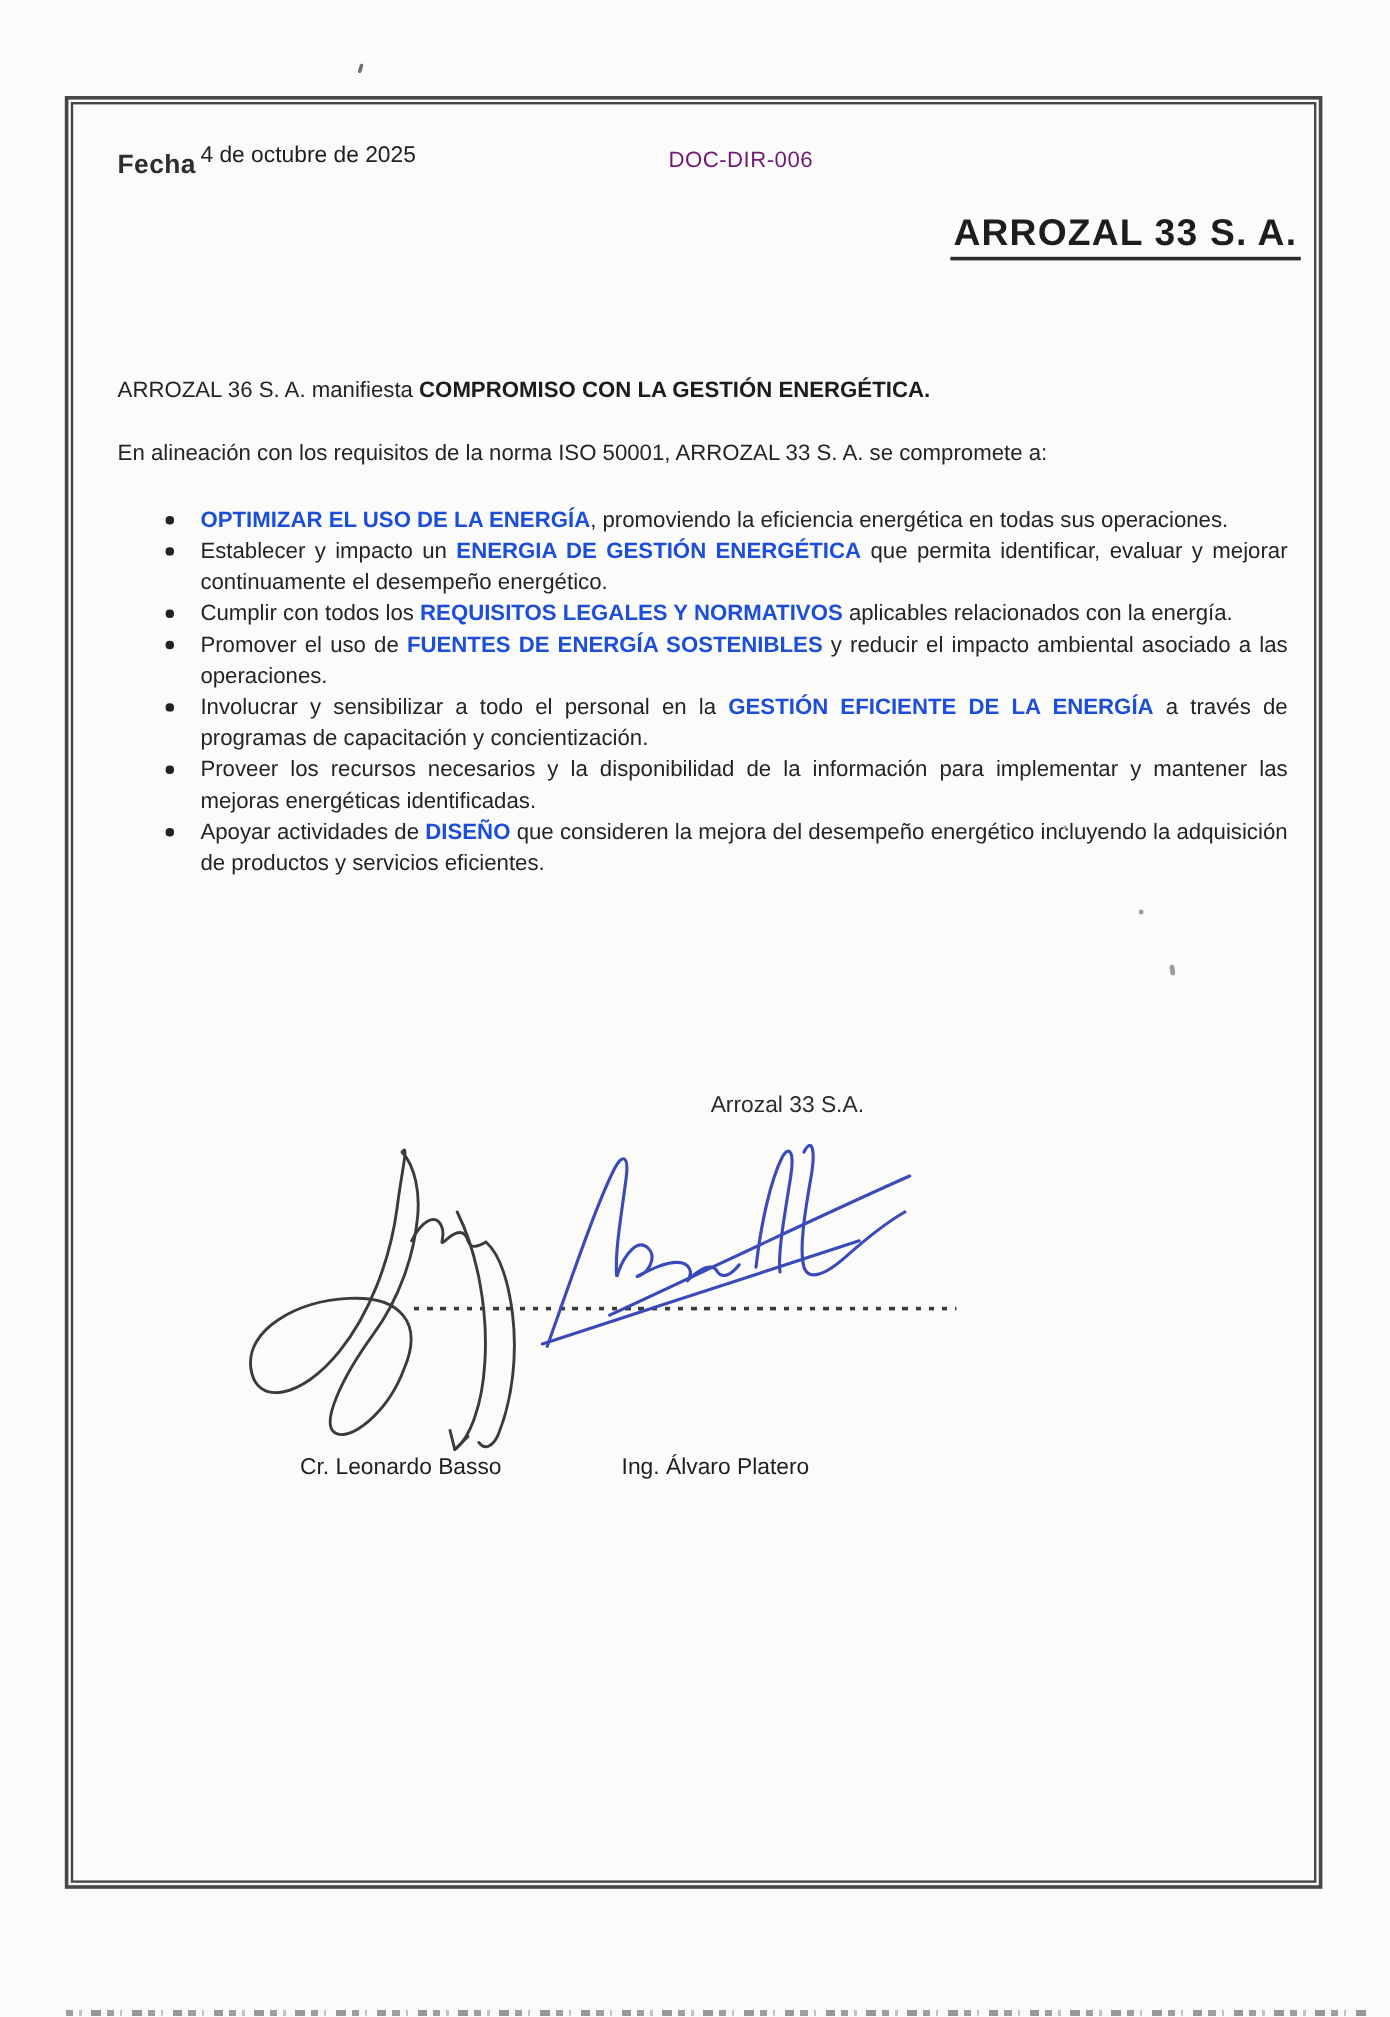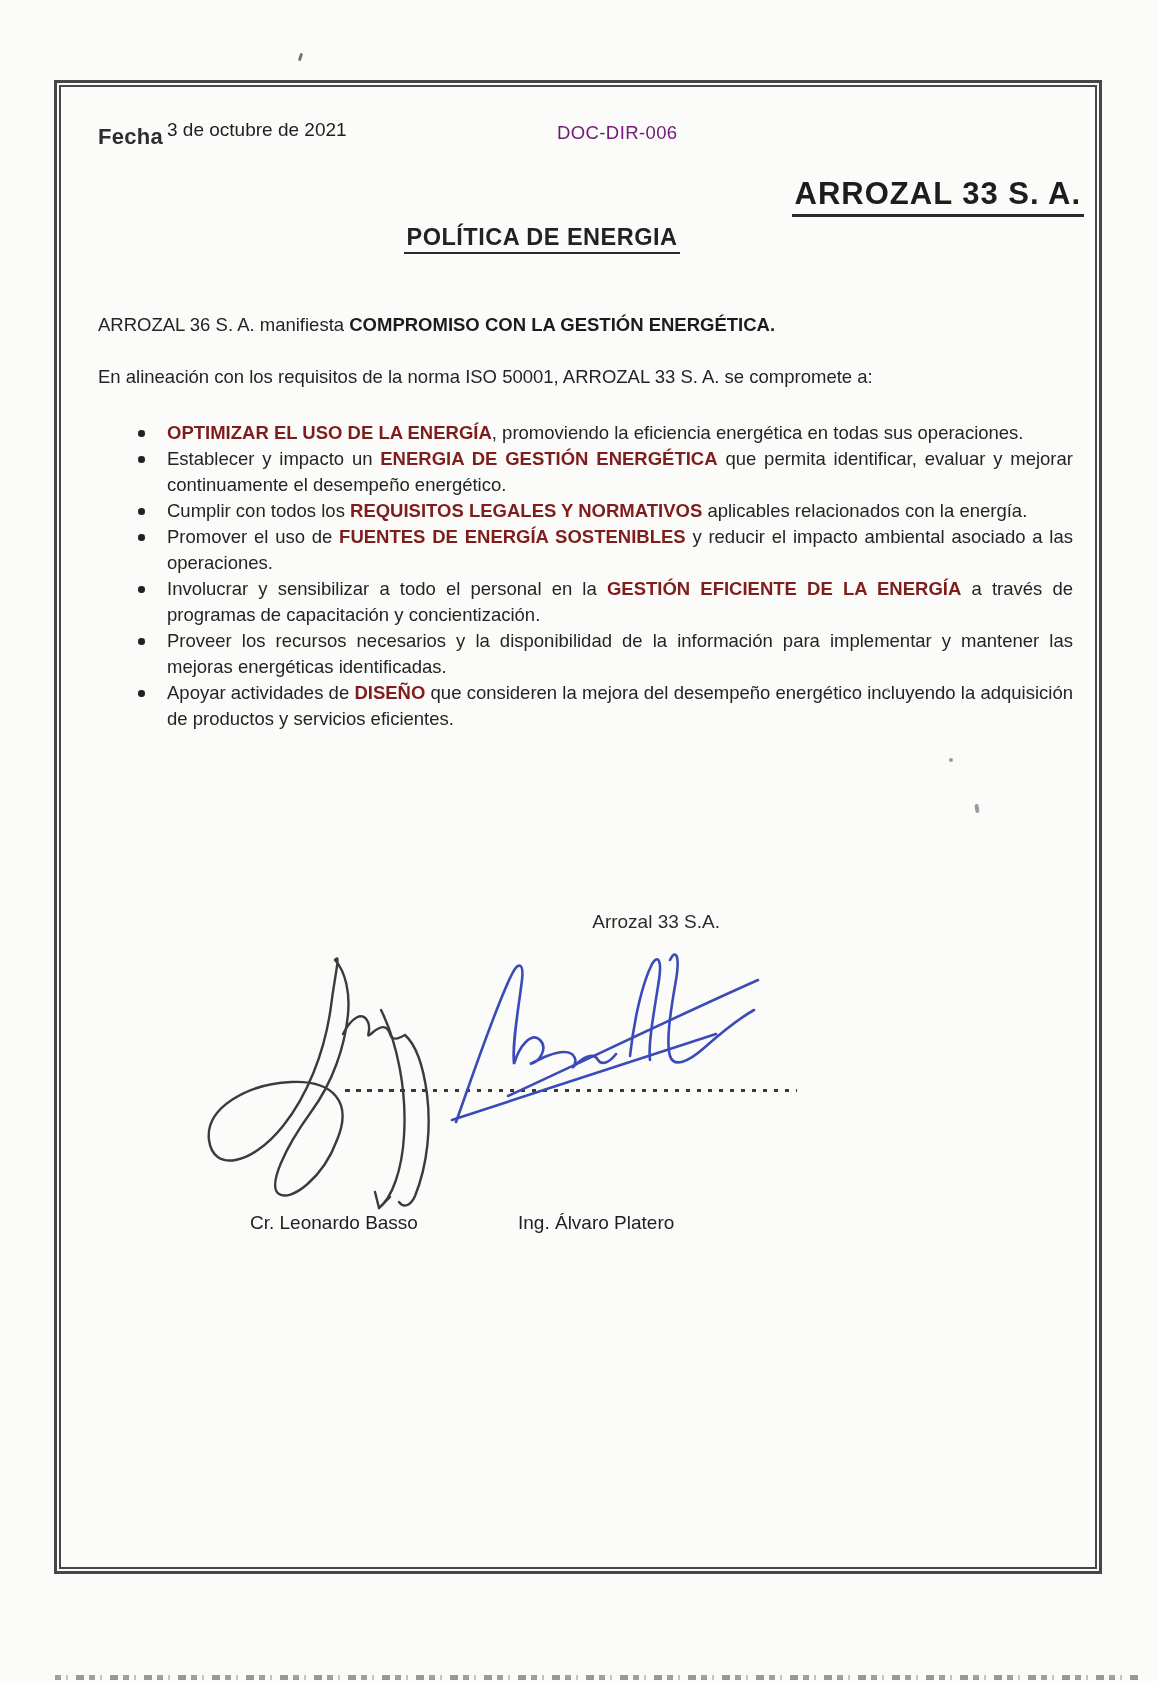--- a/index.html
+++ b/index.html
@@ -43,21 +43,21 @@
     left:167px;top:420px;width:906px;margin:0;padding:0;list-style:none;
   }
   ul.bullets li{
     position:relative;font-size:18.5px;line-height:26px;color:#242424;
     text-align:justify;
   }
   ul.bullets li::before{
     content:"";position:absolute;left:-29px;top:10px;width:6.5px;height:6.5px;
     border-radius:50%;background:#222;
   }
-  ul.bullets b{color:#7f1d1d;}
+  ul.bullets b{color:#1d4ed8;}
 
   .company-line{left:520px;top:911px;width:200px;text-align:right;font-size:19px;color:#2c2c2c;}
 
   .dotted-line{
     left:345px;top:1089px;width:452px;height:3.2px;
     background:repeating-linear-gradient(90deg,#3a3a3a 0 4.5px,transparent 4.5px 11px);
   }
   svg.sig{position:absolute;overflow:visible;}
   .sig-black{left:185px;top:950px;}
   .sig-blue{left:448px;top:936px;}
@@ -82,28 +82,25 @@
 </head>
 <body>
 
 <div class="scan">
 
   <div class="frame">
     <div class="frame-inner"></div>
   </div>
 
   <div class="abs fecha-label">Fecha</div>
-  <div class="abs fecha-value">3 de octubre de 2021</div>
+  <div class="abs fecha-value">4 de octubre de 2025</div>
   <div class="abs doc-code">DOC-DIR-006</div>
 
   <div class="abs title-wrap">
     <span class="title">ARROZAL 33 S. A.</span>
-  </div>
-  <div class="abs subtitle-wrap">
-    <span class="subtitle">POLÍTICA DE ENERGIA</span>
   </div>
 
   <div class="abs para p1"><span>ARROZAL 36 S. A. manifiesta </span><b>COMPROMISO CON LA GESTIÓN ENERGÉTICA.</b></div>
 
   <div class="abs para p2">En alineación con los requisitos de la norma ISO 50001, ARROZAL 33 S. A. se compromete a:</div>
 
   <ul class="abs bullets">
     <li><span></span><b>OPTIMIZAR EL USO DE LA ENERGÍA</b><span>, promoviendo la eficiencia energética en todas sus operaciones.</span></li>
     <li><span>Establecer y impacto un </span><b>ENERGIA DE GESTIÓN ENERGÉTICA</b><span> que permita identificar, evaluar y mejorar continuamente el desempeño energético.</span></li>
     <li><span>Cumplir con todos los </span><b>REQUISITOS LEGALES Y NORMATIVOS</b><span> aplicables relacionados con la energía.</span></li>

